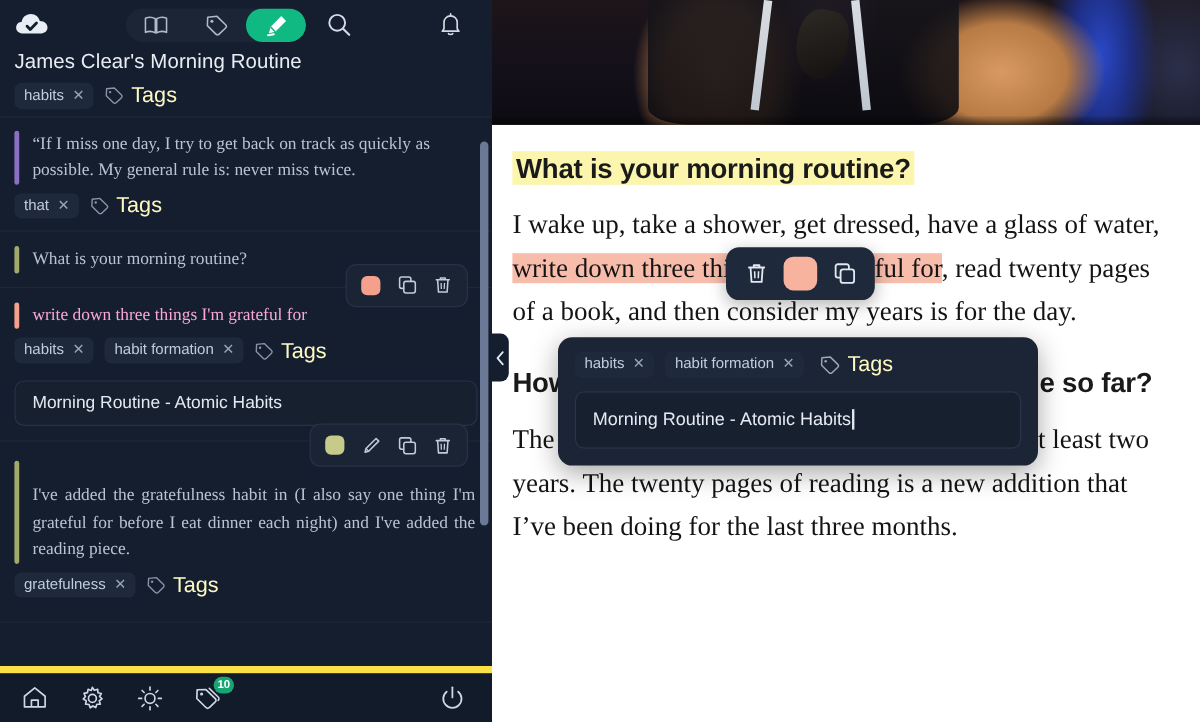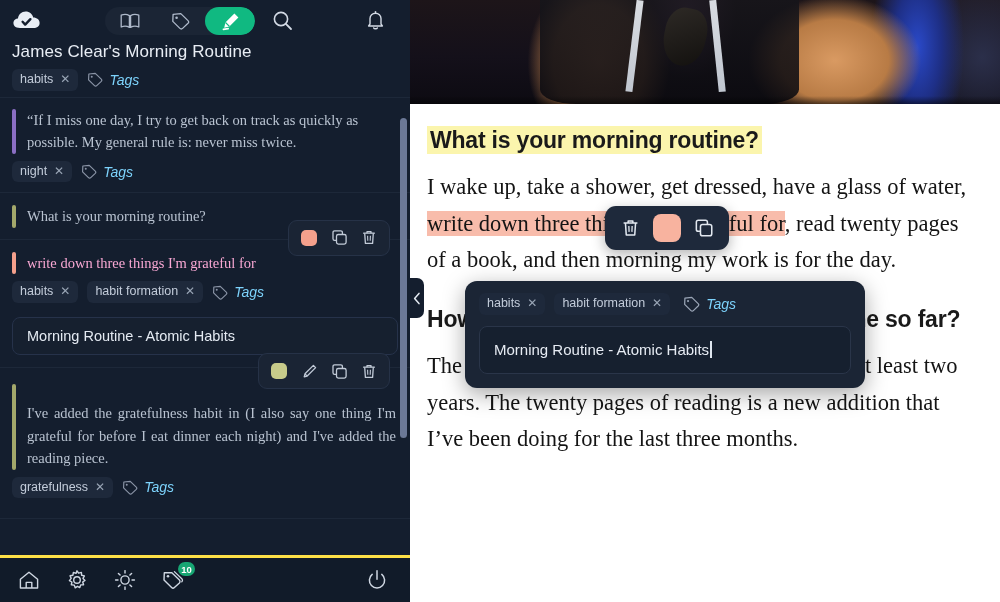--- a/index.html
+++ b/index.html
@@ -69,21 +69,21 @@
     color: #c3ccda;
     border-radius: 6px;
     font-size: 12.5px;
     padding: 4px 8px;
     cursor: pointer;
     line-height: 1.1;
   }
   .chip .x { color: #9aa6b6; font-size: 12px; line-height: 1; }
   .tagsadd {
     display: inline-flex; align-items: center; gap: 6px;
-    color: #7dd3fc; font-size: 14px; cursor: pointer; font-style: italic;
+    color: #fef9c3; font-size: 18px; cursor: pointer;
   }
   .sb-divider { height: 1px; background: #1d2839; margin: 0; }
 
   .sb-scroll {
     flex: 1 1 auto;
     overflow: hidden;
     position: relative;
   }
   .note {
     position: relative;
@@ -127,21 +127,21 @@
     font-size: 14.5px;
   }
   .sb-scrollbar {
     position: absolute; right: 3px; top: 20px;
     width: 7px; height: 320px;
     background: #6b7896; border-radius: 4px;
   }
   .sb-bottom {
     height: 47px; flex: 0 0 47px;
     background: #111b29;
-    border-top: 3px solid #fde047;
+    border-top: 6px solid #fde047;
     display: flex; align-items: center;
     padding: 0 18px 0 14px;
     gap: 18px;
   }
   .bot-btn {
     width: 30px; height: 30px;
     display: flex; align-items: center; justify-content: center;
     background: transparent; border: none; cursor: pointer;
     position: relative;
   }
@@ -358,21 +358,21 @@
 
     <div class="sb-scroll">
 
       <div class="note" style="padding-top:11px;">
         <div class="note-quote">
           <span class="accent" style="background:#8b6fc4;"></span>
           <div class="note-text">“If I miss one day, I try to get back on track as quickly as possible. My general rule is: never miss twice.</div>
         </div>
         <div class="tagrow" style="padding:7px 0 2px 0;">
           <span class="chip">
-            <span>night</span>
+            <span>that</span>
             <span class="x">✕</span>
           </span>
           <span class="tagsadd">
             <span>
               <svg width="16" height="15" viewBox="0 0 19 18">
                 <path d="M9.8 1.6 L17 8.6 C17.8 9.4 17.8 10.5 17 11.3 L11.6 16.4 C10.8 17.2 9.7 17.2 8.9 16.4 L1.8 9.4 L2.1 2.4 Z" stroke="#8a94a6" stroke-width="1.4" fill="none" stroke-linejoin="round"></path>
                 <circle cx="5.6" cy="5.7" r="1.2" fill="#8a94a6"></circle>
               </svg>
             </span>
             <span>Tags</span>
@@ -565,21 +565,21 @@
       <div class="lanyard-l"></div>
       <div class="lanyard-r"></div>
       <div class="glasses"></div>
       <div class="hero-fade"></div>
     </div>
 
     <div class="doc">
       <h2>
         <span class="hl-yellow">What is your morning routine?</span>
       </h2>
-      <p><span>I wake up, take a shower, get dressed, have a glass of water, </span><span class="hl-salmon">write down three things I’m grateful for</span><span>, read twenty pages of a book, and then morning my work is for the day.</span></p>
+      <p><span>I wake up, take a shower, get dressed, have a glass of water, </span><span class="hl-salmon">write down three things I’m grateful for</span><span>, read twenty pages of a book, and then consider my years is for the day.</span></p>
       <h2 style="margin-top:26px;">How long have you stuck with this routine so far?</h2>
       <p>The majority of the routine I’ve been doing for at least two years. The twenty pages of reading is a new addition that I’ve been doing for the last three months.</p>
     </div>
 
     <div class="collapse-tab">
       <span>
         <svg width="8" height="13" viewBox="0 0 8 13">
           <path d="M6 1.4 L1.6 6.5 L6 11.6" stroke="#e4eaf2" stroke-width="1.5" fill="none" stroke-linecap="round" stroke-linejoin="round"></path>
         </svg>
       </span>

